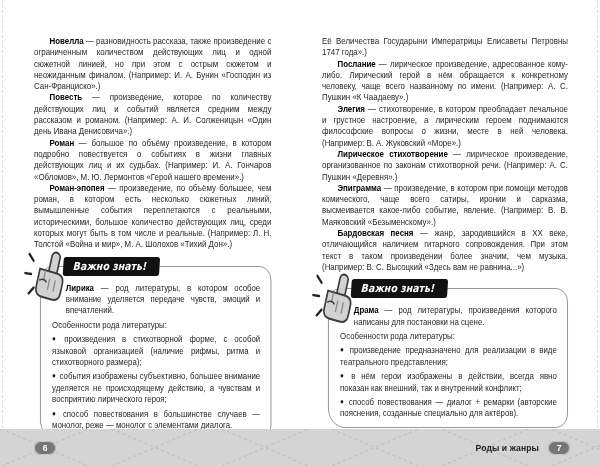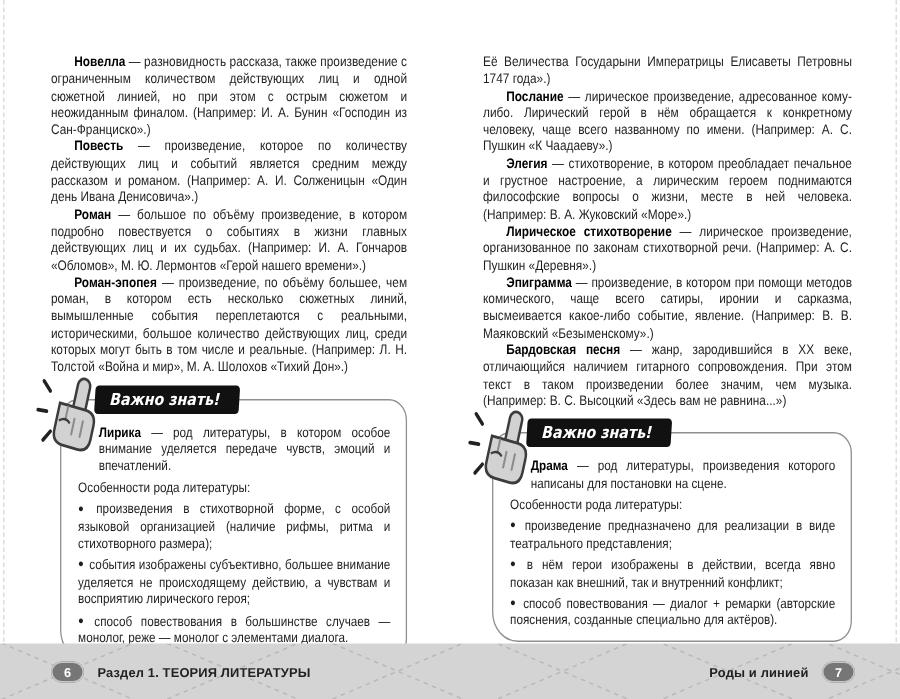--- a/index.html
+++ b/index.html
@@ -142,19 +142,18 @@
   </div>
 </div>
 
 <div class="footer">
   <svg class="pattern" width="600" height="37" viewBox="0 0 600 37" xmlns="http://www.w3.org/2000/svg">
     <path d="M-10 42 L100 -5 L210 42 L320 -5 L430 42 L540 -5 L650 42" fill="none" stroke="#b9b9b9" stroke-width="1" stroke-dasharray="3 3"></path>
     <path d="M-10 -5 L100 42 L210 -5 L320 42 L430 -5 L540 42 L650 -5" fill="none" stroke="#b9b9b9" stroke-width="1" stroke-dasharray="3 3"></path>
   </svg>
   <div class="foot-group lft">
     <div class="page-oval">6</div>
-    <div class="foot-label">Раздел 1. ТЕОРИЯ ЛИТЕРАТУРЫ</div>
   </div>
   <div class="foot-group rgt">
-    <div class="foot-label">Роды и линией</div>
+    <div class="foot-label">Роды и жанры</div>
     <div class="page-oval">7</div>
   </div>
 </div>
 
 </body></html>

